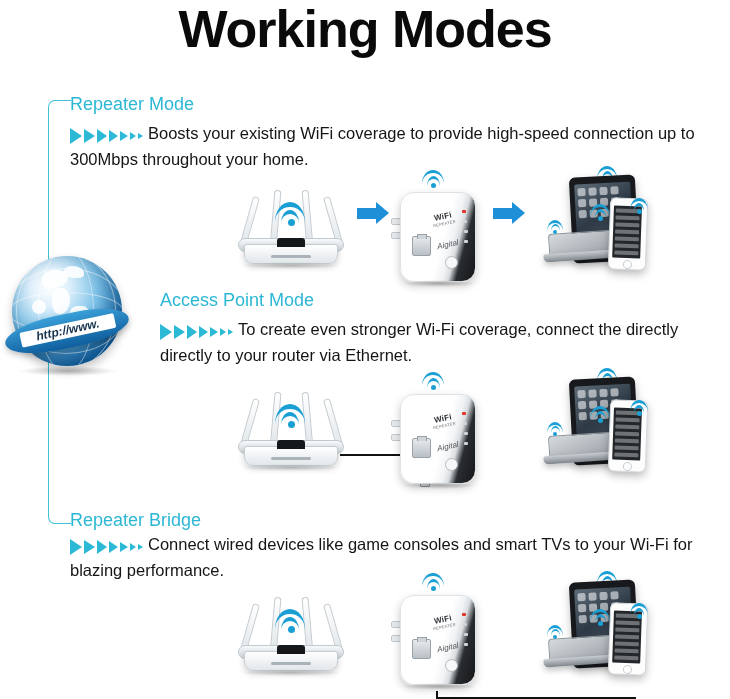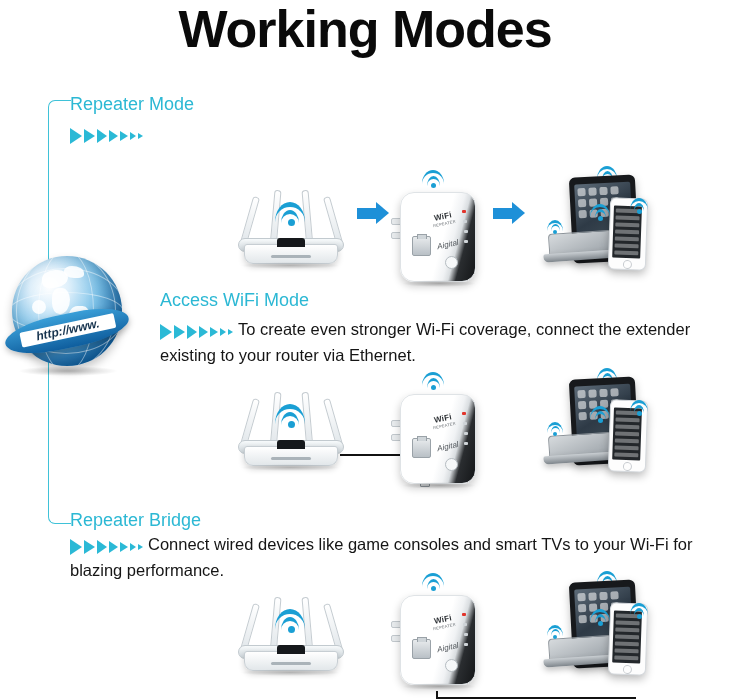--- a/index.html
+++ b/index.html
@@ -146,21 +146,21 @@
   <div class="title">Working Modes</div>
 
   <div class="bracket"></div>
   <div class="bracket-mid"></div>
 
   <div class="sect" style="left:70px;top:92px;width:650px;">
     <div class="sect-h">Repeater Mode</div>
     <div class="sect-p" style="margin-top:5px;width:645px;">
       <span class="bullets">
         <i class="tri" style="border-left-width:12px;border-top-width:8px;border-bottom-width:8px;"></i><i class="tri" style="border-left-width:11px;border-top-width:7.5px;border-bottom-width:7.5px;"></i><i class="tri" style="border-left-width:10px;border-top-width:7px;border-bottom-width:7px;"></i><i class="tri" style="border-left-width:9px;border-top-width:6.5px;border-bottom-width:6.5px;"></i><i class="tri" style="border-left-width:8px;border-top-width:5.5px;border-bottom-width:5.5px;"></i><i class="tri" style="border-left-width:6px;border-top-width:4.5px;border-bottom-width:4.5px;"></i><i class="tri" style="border-left-width:5px;border-top-width:3.5px;border-bottom-width:3.5px;"></i>
-      </span>
+      </span><span>Boosts your existing WiFi coverage to provide high-speed connection up to 300Mbps throughout your home.</span>
     </div>
   </div>
 
   <div class="scene" style="left:0px;top:160px;width:730px;height:120px;">
 
     <div class="router" style="left:232px;top:32px;width:120px;height:80px;">
       <div class="ant" style="left:14px;top:4px;height:50px;transform:rotate(16deg);"></div>
       <div class="ant" style="left:40px;top:-2px;height:56px;transform:rotate(5deg);"></div>
       <div class="ant" style="left:72px;top:-2px;height:56px;transform:rotate(-5deg);"></div>
       <div class="ant" style="left:98px;top:4px;height:50px;transform:rotate(-16deg);"></div>
@@ -258,25 +258,25 @@
       </div>
       <div class="wifi" style="left:12px;top:52px;width:20px;height:15px;">
         <i style="left:0;top:0;width:16px;height:8px;border-top-width:3px;"></i>
         <i style="left:4px;top:4px;width:9px;height:5px;border-top-width:2.5px;"></i>
         <b style="left:6px;top:10px;width:4px;height:4px;"></b>
       </div>
     </div>
   </div>
 
   <div class="sect" style="left:160px;top:288px;width:570px;">
-    <div class="sect-h">Access WiFi Mode</div>
+    <div class="sect-h">Access Point Mode</div>
     <div class="sect-p" style="margin-top:5px;width:560px;">
       <span class="bullets">
         <i class="tri" style="border-left-width:12px;border-top-width:8px;border-bottom-width:8px;"></i><i class="tri" style="border-left-width:11px;border-top-width:7.5px;border-bottom-width:7.5px;"></i><i class="tri" style="border-left-width:10px;border-top-width:7px;border-bottom-width:7px;"></i><i class="tri" style="border-left-width:9px;border-top-width:6.5px;border-bottom-width:6.5px;"></i><i class="tri" style="border-left-width:8px;border-top-width:5.5px;border-bottom-width:5.5px;"></i><i class="tri" style="border-left-width:6px;border-top-width:4.5px;border-bottom-width:4.5px;"></i><i class="tri" style="border-left-width:5px;border-top-width:3.5px;border-bottom-width:3.5px;"></i>
-      </span><span>To create even stronger Wi-Fi coverage, connect the extender existing to your router via Ethernet.</span>
+      </span><span>To create even stronger Wi-Fi coverage, connect the directly directly to your router via Ethernet.</span>
     </div>
   </div>
 
   <div class="globe">
     <div class="globe-ball">
       <div class="gl-line" style="left:-6px;top:12px;width:118px;height:84px;"></div>
       <div class="gl-line" style="left:4px;top:-4px;width:98px;height:116px;"></div>
       <div class="gl-line" style="left:26px;top:-6px;width:54px;height:120px;"></div>
       <div class="gl-line" style="left:-4px;top:36px;width:114px;height:38px;"></div>
       <div class="cont" style="left:30px;top:14px;width:26px;height:18px;border-radius:50% 40% 60% 30%;"></div>

